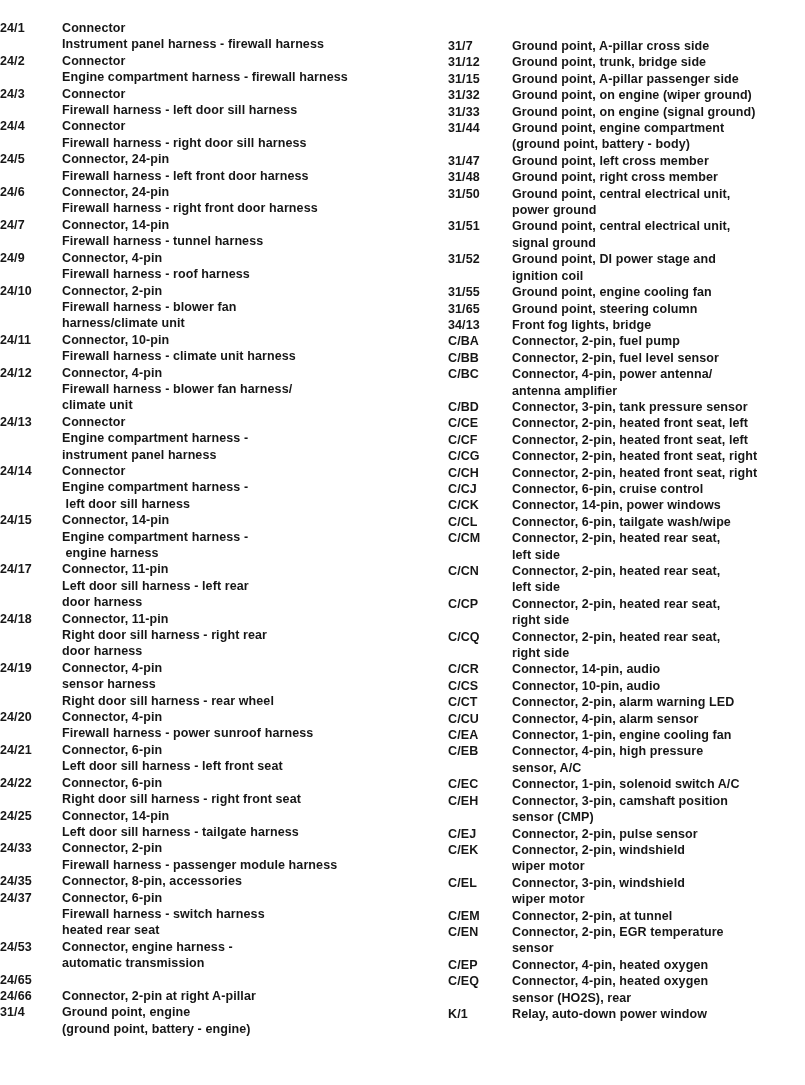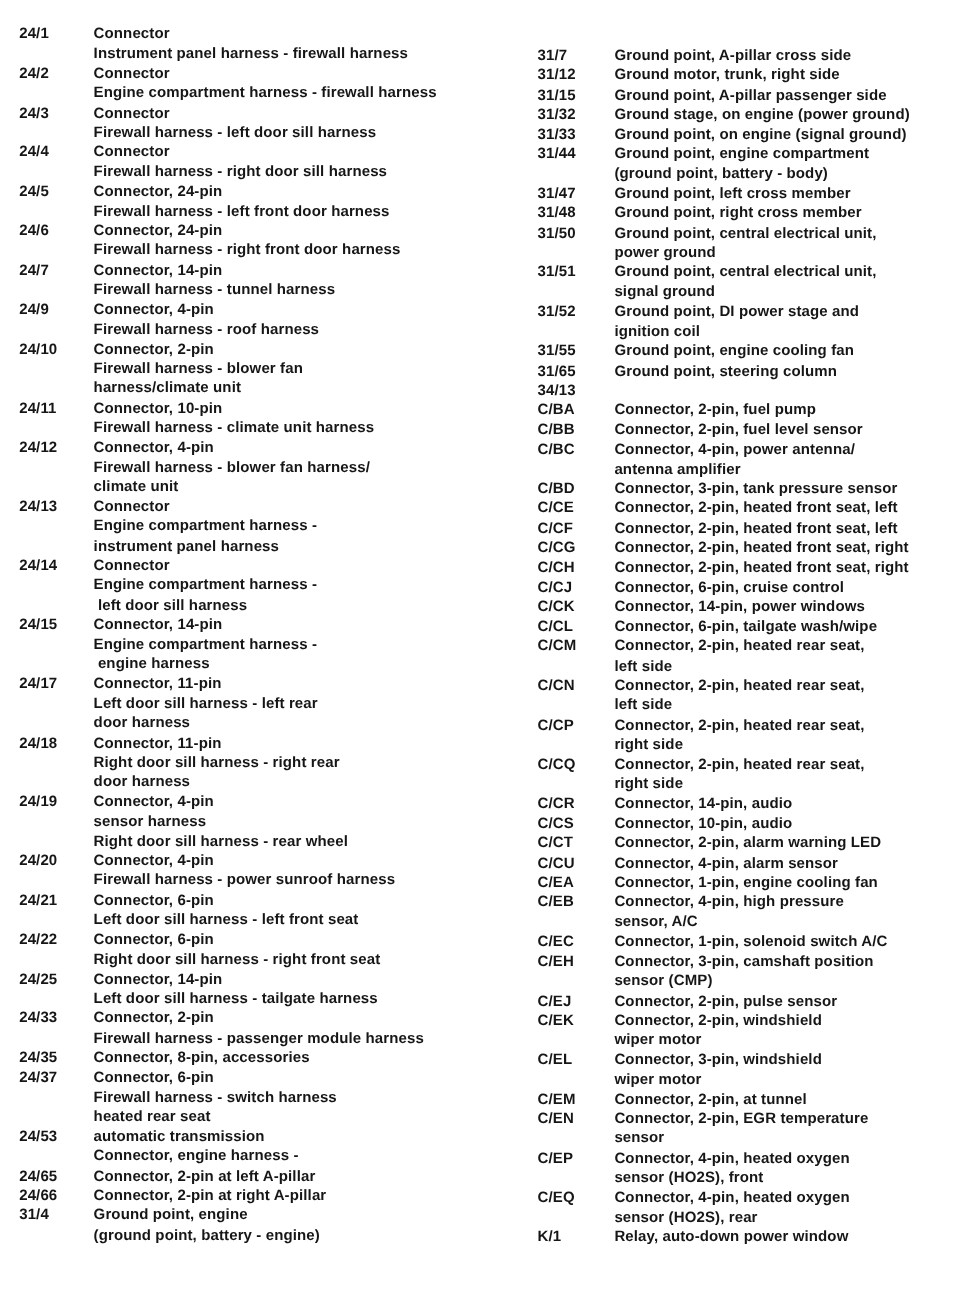--- a/index.html
+++ b/index.html
@@ -21,21 +21,21 @@
     color: #161616;
     font-size: 12.5px;
     font-weight: 700;
     line-height: 16.4px;
     letter-spacing: 0.1px;
   }
   .col {
     position: absolute;
     top: 20px;
   }
-  .col-left  { left: 16px;   width: 400px; }
+  .col-left  { left: 0;   width: 400px; }
   .col-right { left: 448px; width: 356px; margin-top: 18px; }
   .entry {
     display: grid;
   }
   .col-left  .entry { grid-template-columns: 62px 1fr; }
   .col-right .entry { grid-template-columns: 64px 1fr; }
   .code {
     white-space: pre;
   }
   .desc .line {
@@ -219,29 +219,26 @@
         <div class="code">24/37</div>
         <div class="desc">
           <div class="line">Connector, 6-pin</div>
           <div class="line">Firewall harness - switch harness</div>
           <div class="line">heated rear seat</div>
         </div>
       </div>
       <div class="entry">
         <div class="code">24/53</div>
         <div class="desc">
+          <div class="line">Connector, engine harness -</div>
           <div class="line">automatic transmission</div>
-          <div class="line">Connector, engine harness -</div>
         </div>
       </div>
       <div class="entry">
         <div class="code">24/65</div>
-        <div class="desc">
-          <div class="line">Connector, 2-pin at left A-pillar</div>
-        </div>
       </div>
       <div class="entry">
         <div class="code">24/66</div>
         <div class="desc">
           <div class="line">Connector, 2-pin at right A-pillar</div>
         </div>
       </div>
       <div class="entry">
         <div class="code">31/4</div>
         <div class="desc">
@@ -253,33 +250,33 @@
   <div class="col col-right">
       <div class="entry">
         <div class="code">31/7</div>
         <div class="desc">
           <div class="line">Ground point, A-pillar cross side</div>
         </div>
       </div>
       <div class="entry">
         <div class="code">31/12</div>
         <div class="desc">
-          <div class="line">Ground motor, trunk, right side</div>
+          <div class="line">Ground point, trunk, bridge side</div>
         </div>
       </div>
       <div class="entry">
         <div class="code">31/15</div>
         <div class="desc">
           <div class="line">Ground point, A-pillar passenger side</div>
         </div>
       </div>
       <div class="entry">
         <div class="code">31/32</div>
         <div class="desc">
-          <div class="line">Ground stage, on engine (power ground)</div>
+          <div class="line">Ground point, on engine (wiper ground)</div>
         </div>
       </div>
       <div class="entry">
         <div class="code">31/33</div>
         <div class="desc">
           <div class="line">Ground point, on engine (signal ground)</div>
         </div>
       </div>
       <div class="entry">
         <div class="code">31/44</div>
@@ -328,20 +325,23 @@
         </div>
       </div>
       <div class="entry">
         <div class="code">31/65</div>
         <div class="desc">
           <div class="line">Ground point, steering column</div>
         </div>
       </div>
       <div class="entry">
         <div class="code">34/13</div>
+        <div class="desc">
+          <div class="line">Front fog lights, bridge</div>
+        </div>
       </div>
       <div class="entry">
         <div class="code">C/BA</div>
         <div class="desc">
           <div class="line">Connector, 2-pin, fuel pump</div>
         </div>
       </div>
       <div class="entry">
         <div class="code">C/BB</div>
         <div class="desc">
@@ -511,21 +511,20 @@
         <div class="code">C/EN</div>
         <div class="desc">
           <div class="line">Connector, 2-pin, EGR temperature</div>
           <div class="line">sensor</div>
         </div>
       </div>
       <div class="entry">
         <div class="code">C/EP</div>
         <div class="desc">
           <div class="line">Connector, 4-pin, heated oxygen</div>
-          <div class="line">sensor (HO2S), front</div>
         </div>
       </div>
       <div class="entry">
         <div class="code">C/EQ</div>
         <div class="desc">
           <div class="line">Connector, 4-pin, heated oxygen</div>
           <div class="line">sensor (HO2S), rear</div>
         </div>
       </div>
       <div class="entry">

